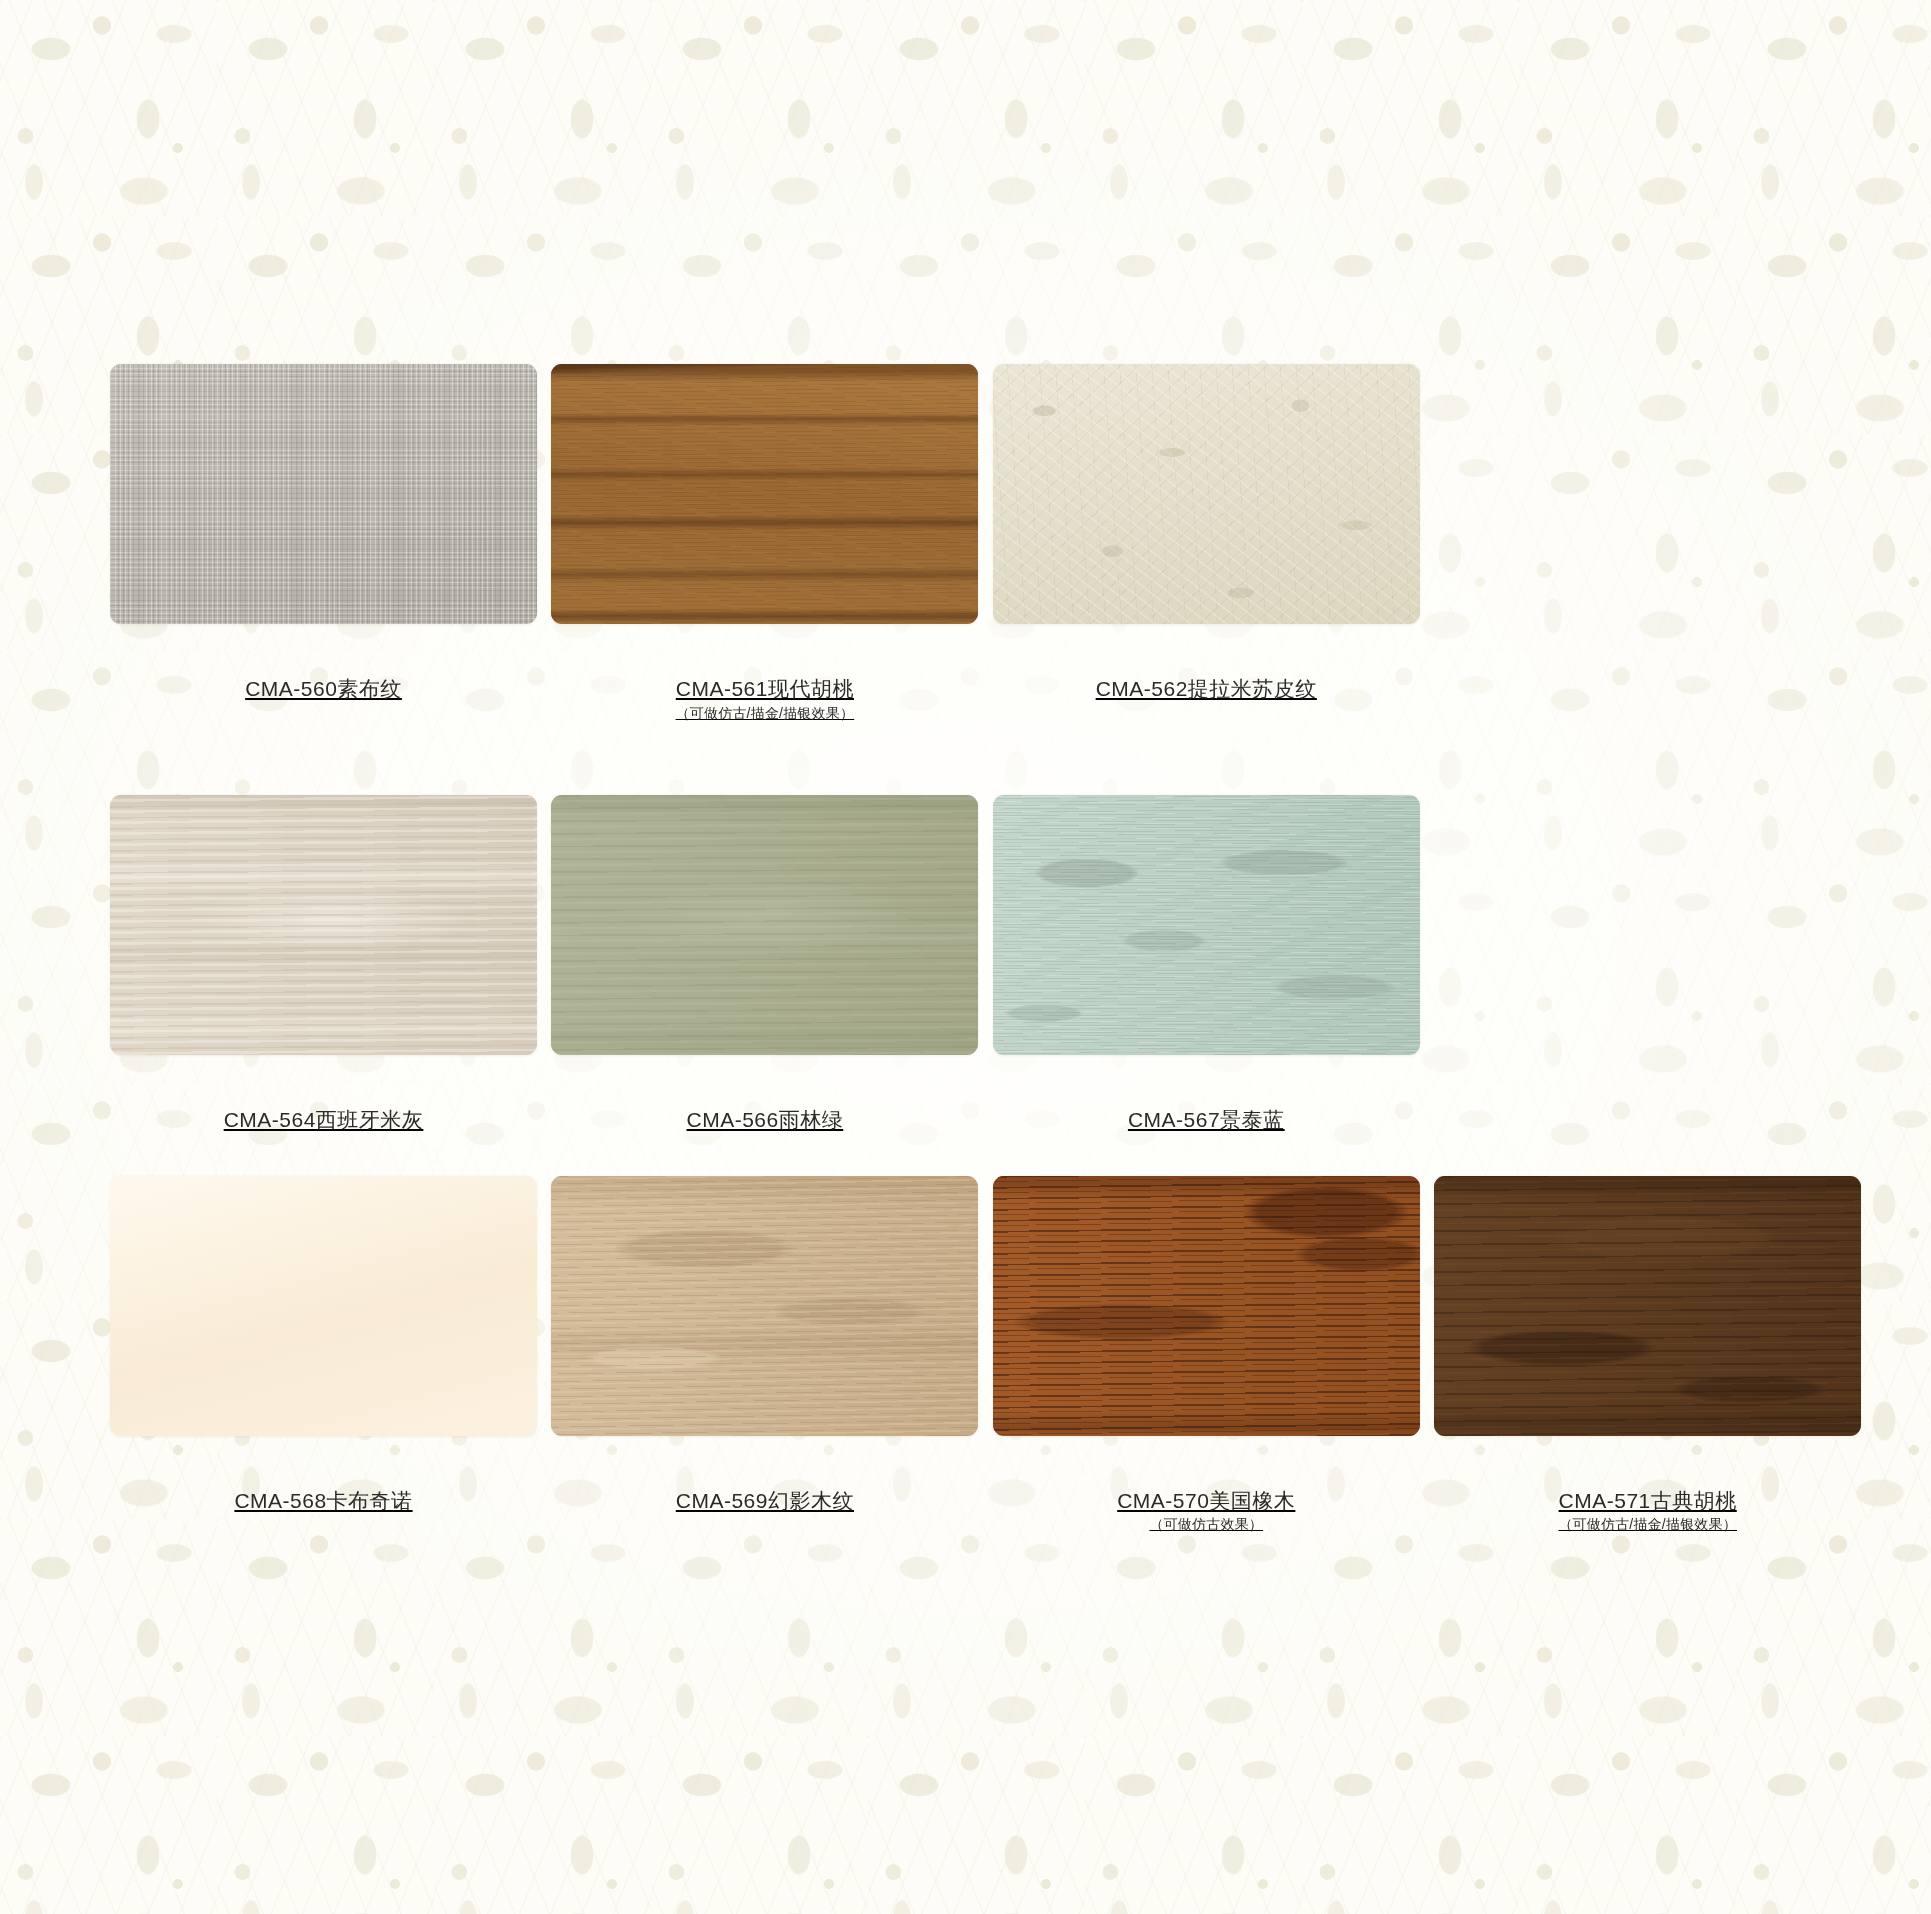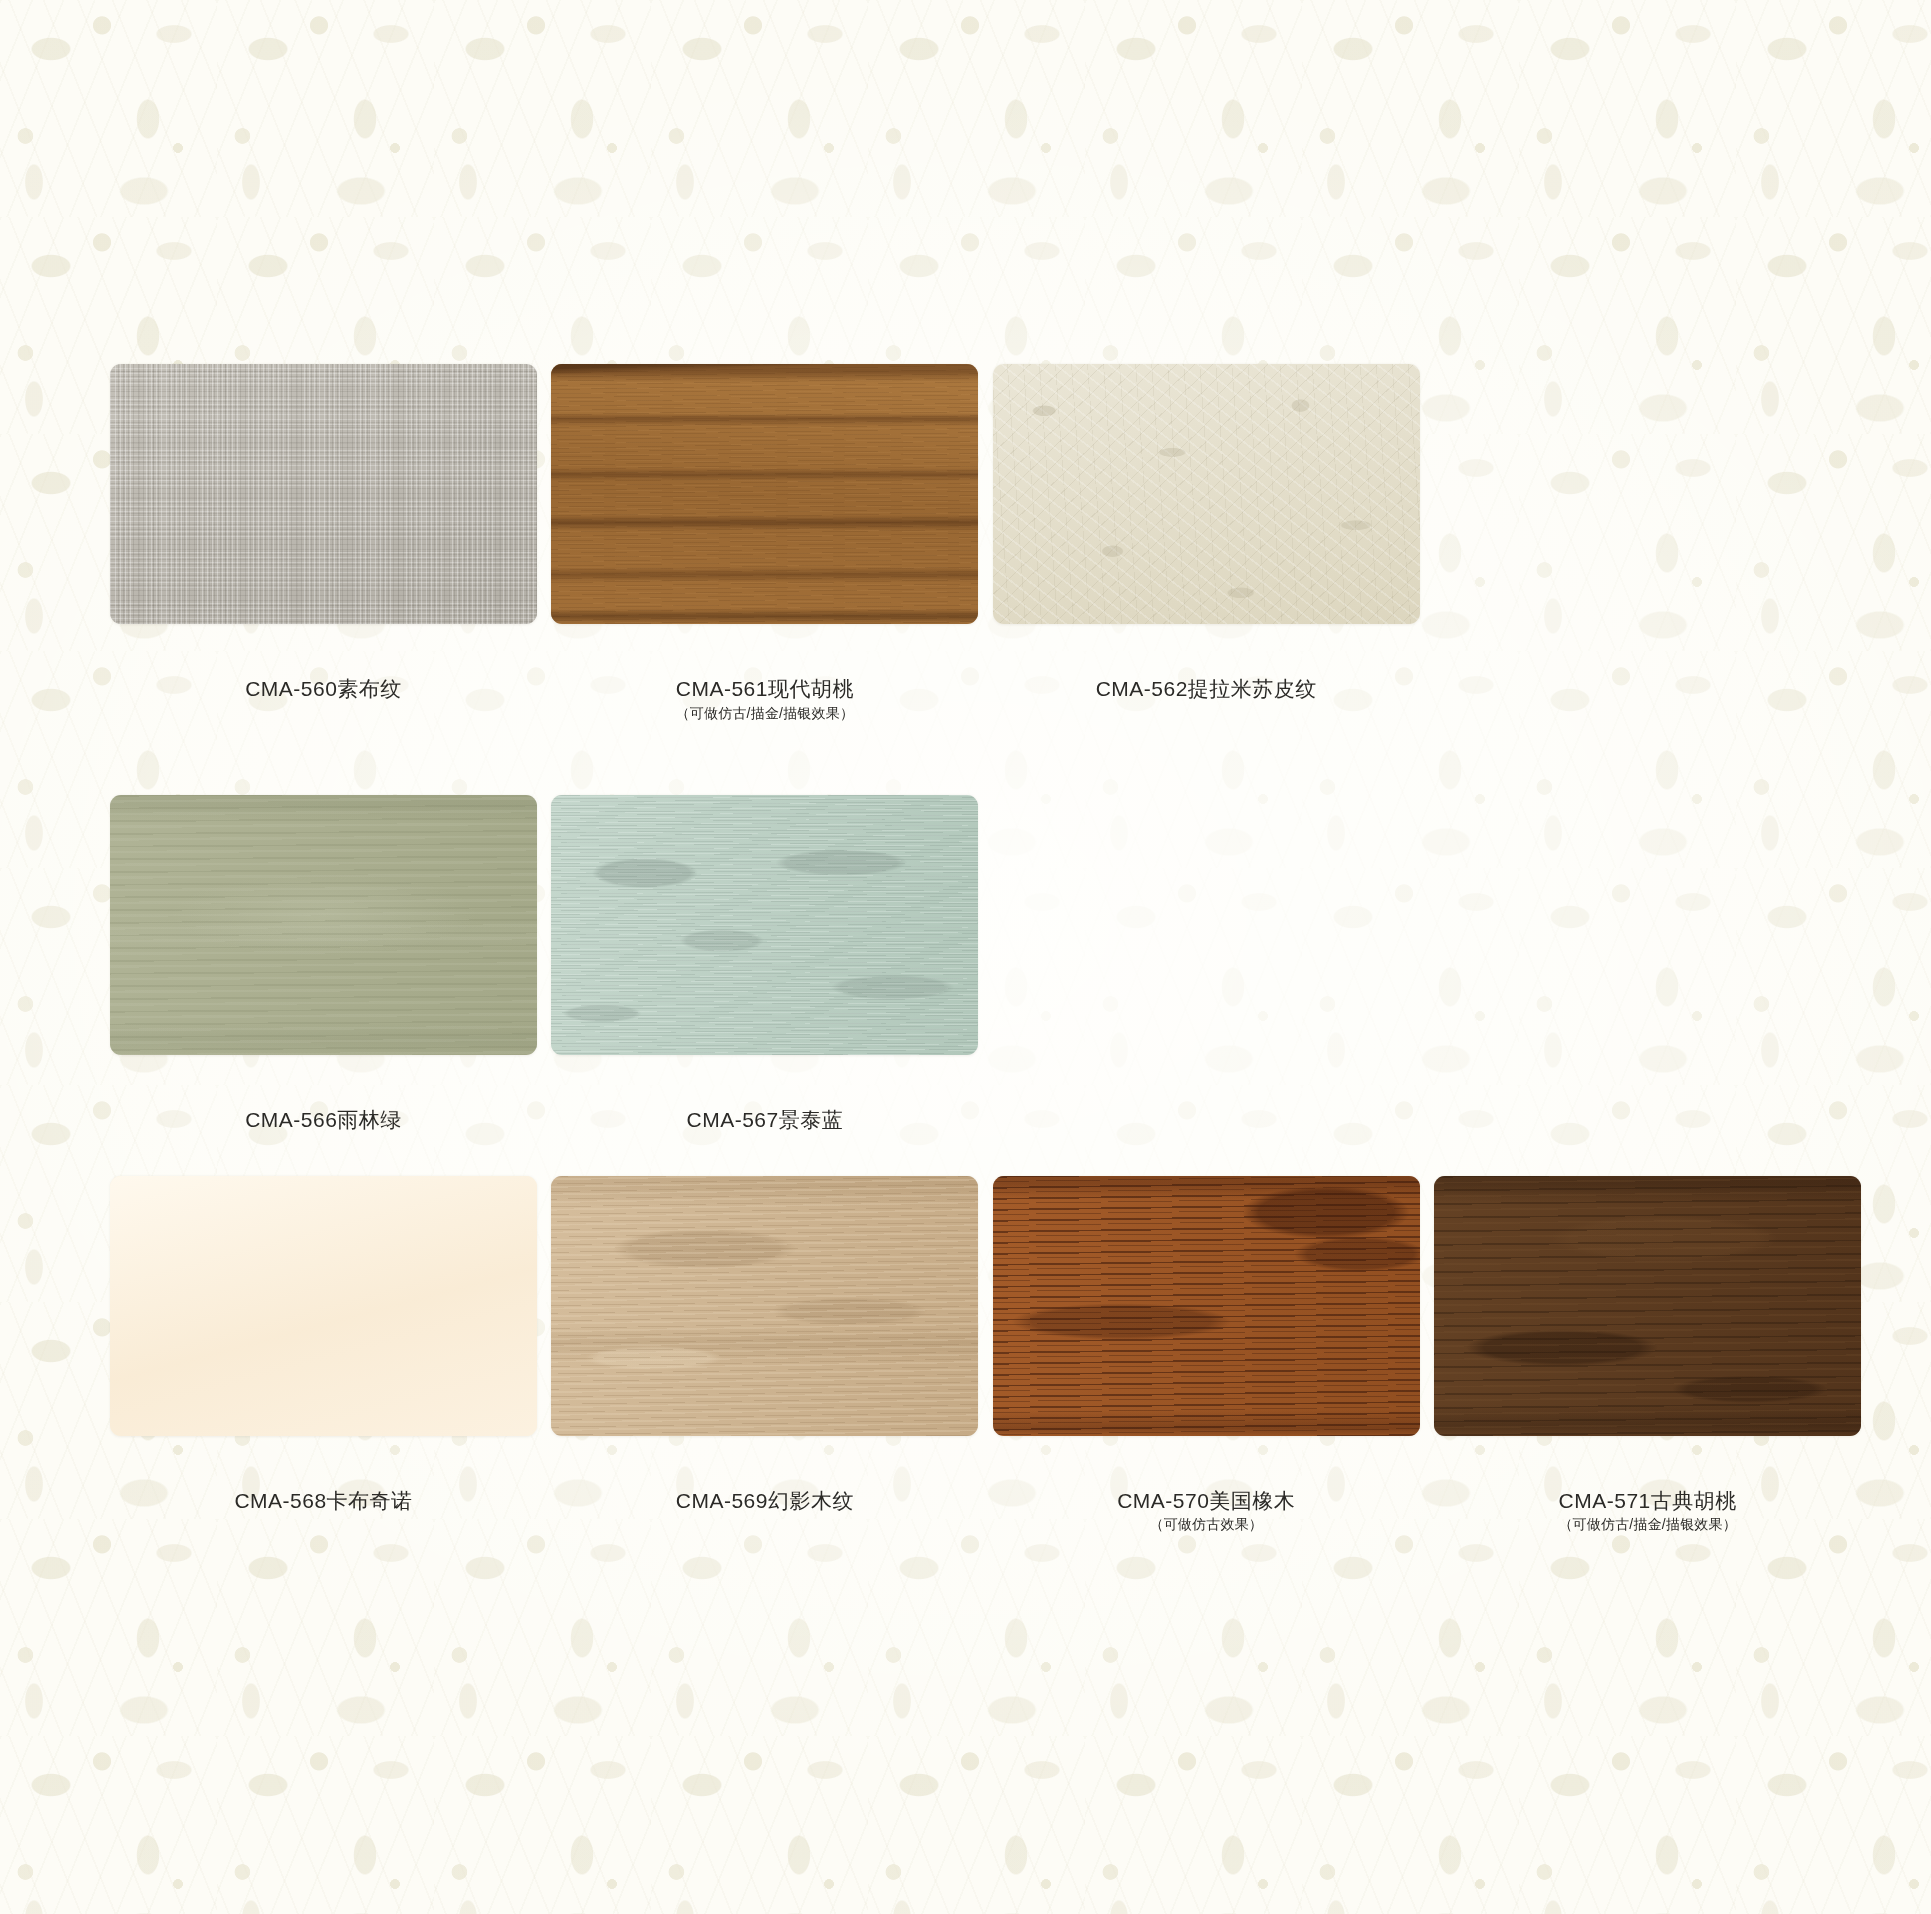--- a/index.html
+++ b/index.html
@@ -62,20 +62,21 @@
     display: flex;
     justify-content: flex-start;
     gap: 14.4px;
     margin-bottom: 41px;
   }
   .swatch-cell {
     width: 427px;
     display: flex;
     flex-direction: column;
     align-items: center;
+    text-decoration: underline;
   }
   .swatch-tile {
     width: 427px;
     height: 260px;
     border-radius: 11px;
     position: relative;
     overflow: hidden;
     box-shadow: 0 0.8px 2.5px rgba(120,110,90,0.10);
   }
   .swatch-tile .grain {
@@ -323,20 +324,28 @@
       <div class="caption">
         <span>CMA-562提拉米苏皮纹</span>
       </div>
     </div>
 
 
   </div>
 
   <div class="swatch-row">
 
+    <div class="swatch-cell">
+      <div class="swatch-tile">
+        <div class="grain tex-beige-grain"></div>
+      </div>
+      <div class="caption">
+        <span>CMA-564西班牙米灰</span>
+      </div>
+    </div>
 
 
     <div class="swatch-cell">
       <div class="swatch-tile">
         <div class="grain tex-green"></div>
       </div>
       <div class="caption">
         <span>CMA-566雨林绿</span>
       </div>
     </div>

